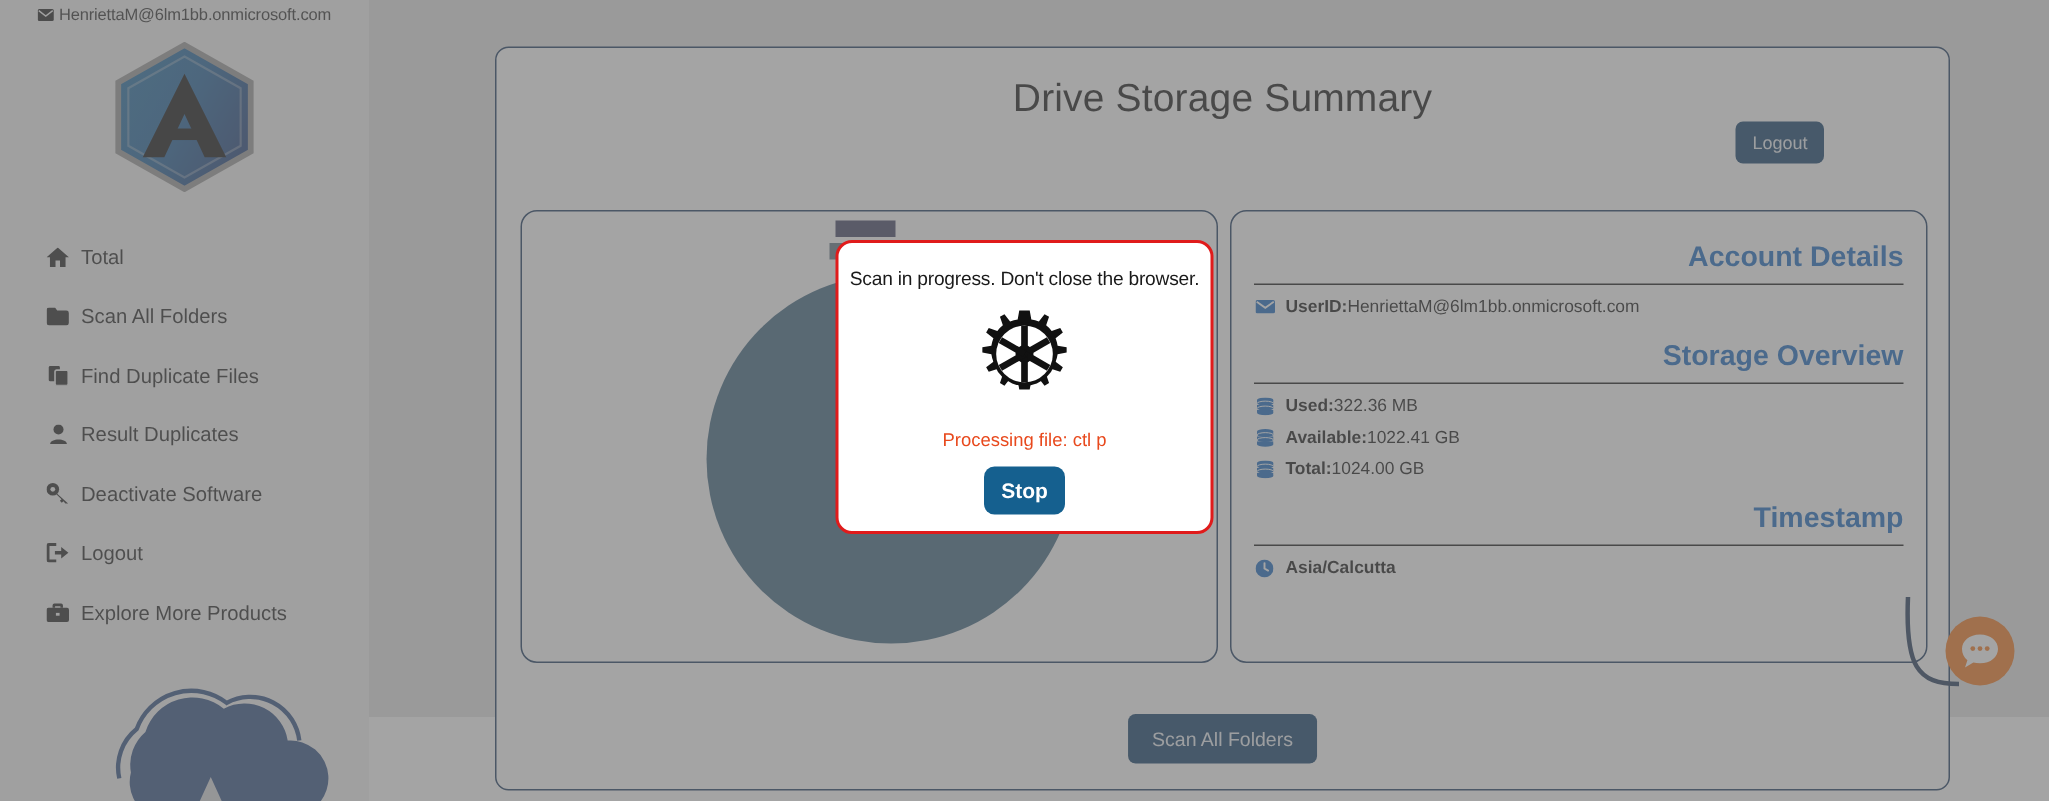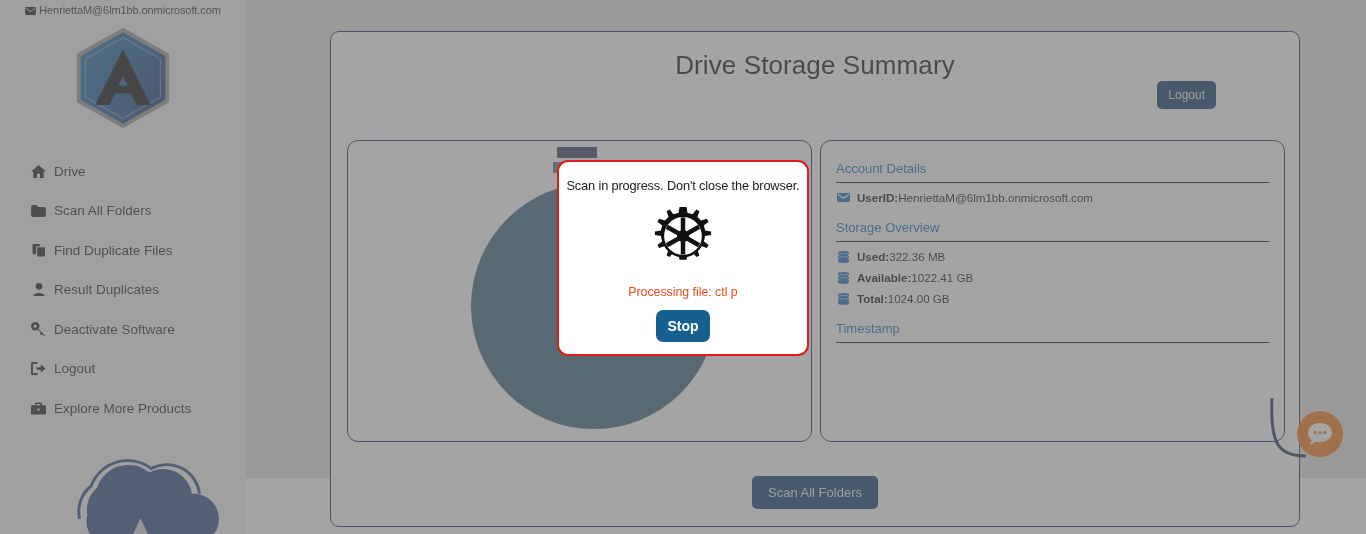--- a/index.html
+++ b/index.html
@@ -194,23 +194,23 @@
     position: absolute;
     left: 123px;
     top: 42px;
     width: 246px;
     height: 246px;
     border-radius: 50%;
   }
 
   
   .panel-heading {
-    text-align: left;
-    font-size: 13px;
-    font-weight: 400;
+    text-align: right;
+    font-size: 19px;
+    font-weight: 700;
     color: #1668c1;
     margin-bottom: 6px;
   }
   .panel-rule {
     height: 1px;
     background: #111;
     margin: 0 0 8px 0;
   }
   .detail-row {
     display: flex;
@@ -355,21 +355,21 @@
     </svg>
 
     <nav id="nav">
 
       <div class="nav-item">
         <span class="nav-ico">
           <svg width="15" height="13" viewBox="0 0 16 14">
             <path d="M8 0 L16 7 L13.6 7 L13.6 14 L9.6 14 L9.6 9.4 L6.4 9.4 L6.4 14 L2.4 14 L2.4 7 L0 7 Z" fill="#1f1f1f"></path>
           </svg>
         </span>
-        <span>Drive</span>
+        <span>Total</span>
       </div>
 
       <div class="nav-item">
         <span class="nav-ico">
           <svg width="15" height="12" viewBox="0 0 16 13">
             <path d="M0 1.8 A1.8 1.8 0 0 1 1.8 0 H6 L7.6 2.2 H14.2 A1.8 1.8 0 0 1 16 4 V11.2 A1.8 1.8 0 0 1 14.2 13 H1.8 A1.8 1.8 0 0 1 0 11.2 Z" fill="#1f1f1f"></path>
           </svg>
         </span>
         <span>Scan All Folders</span>
       </div>
@@ -525,20 +525,29 @@
                 <ellipse cx="6" cy="11" rx="6" ry="1.8" fill="#1668c1"></ellipse>
               </svg>
             </span>
             <span class="detail-label">Total:</span>
               <span class="detail-value">1024.00 GB</span>
           </div>
 
           <div class="panel-heading heading-gap">Timestamp</div>
           <div class="panel-rule"></div>
 
+          <div class="detail-row">
+            <span class="detail-ico">
+              <svg width="12" height="12" viewBox="0 0 12 12">
+                <circle cx="6" cy="6" r="6" fill="#1668c1"></circle>
+                <path d="M6 2.4 V6 L8.4 7.4" stroke="#ffffff" stroke-width="1.3" fill="none" stroke-linecap="round"></path>
+              </svg>
+            </span>
+            <span class="detail-label">Asia/Calcutta</span>
+          </div>
 
         </div>
       </div>
 
       <button id="scan-all-folders-button">Scan All Folders</button>
 
     </div>
 
     <svg id="chat-tail" viewBox="0 0 40 62">
       <path d="M38 58 C10 58 2 46 4 0" fill="none" stroke="#1d3557" stroke-width="3"></path>

